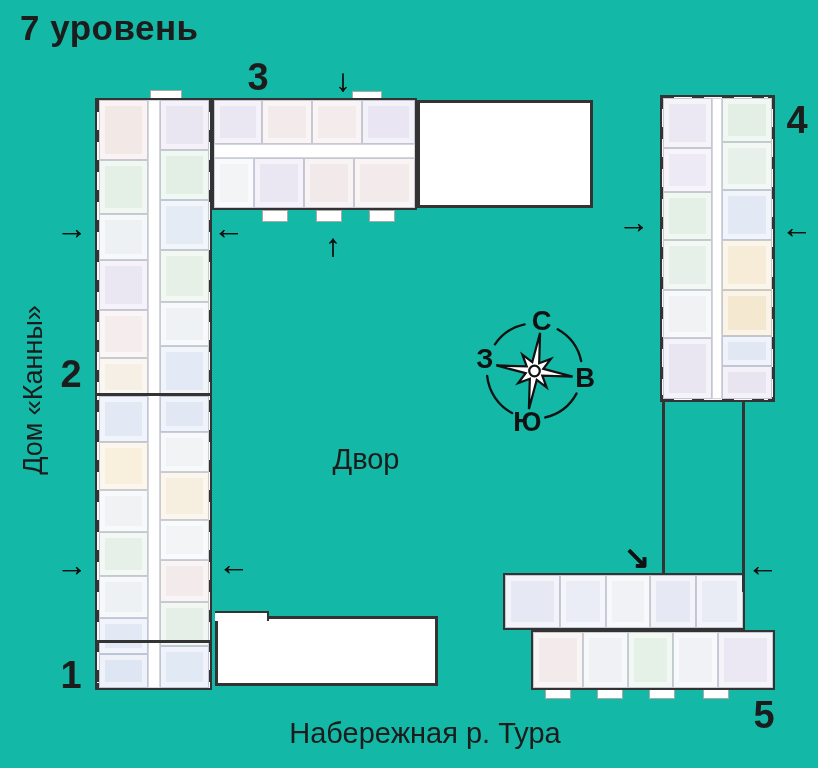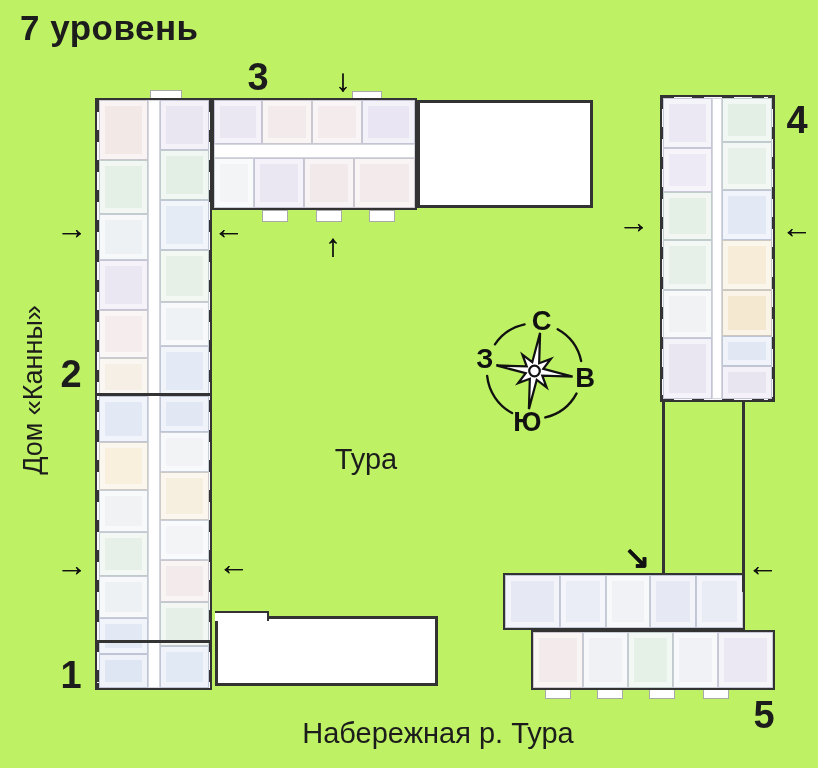--- a/index.html
+++ b/index.html
@@ -1,16 +1,16 @@
 <!DOCTYPE html>
 <html><head>
 <meta charset="utf-8">
 <style>
   html,body{margin:0;padding:0;background:#fff;}
-  #stage{position:relative;width:818px;height:768px;background:#bef264;overflow:hidden;
+  #stage{position:relative;width:818px;height:768px;background:#14b8a6;overflow:hidden;
          font-family:"Liberation Sans",sans-serif;color:#1c1c1c;}
   .abs{position:absolute;}
   
   .bld{position:absolute;background-color:#f7f8fa;border:2.5px solid #333;
        background-image:
          repeating-linear-gradient(90deg,#333 0 12px,rgba(0,0,0,0) 12px 30px),
          repeating-linear-gradient(90deg,#333 0 12px,rgba(0,0,0,0) 12px 30px),
          repeating-linear-gradient(180deg,#333 0 12px,rgba(0,0,0,0) 12px 30px),
          repeating-linear-gradient(180deg,#333 0 12px,rgba(0,0,0,0) 12px 30px);
        background-size:100% 5px,100% 5px,5px 100%,5px 100%;
@@ -122,22 +122,22 @@
       <div class="unit" style="left: 696px; top: 575px; width: 47px; height: 53px; background: rgb(233, 235, 245);"></div>
       <div class="unit" style="left: 533px; top: 632px; width: 50px; height: 56px; background: rgb(243, 234, 235);"></div>
       <div class="unit" style="left: 583px; top: 632px; width: 45px; height: 56px; background: rgb(239, 241, 244);"></div>
       <div class="unit" style="left: 628px; top: 632px; width: 45px; height: 56px; background: rgb(229, 240, 230);"></div>
       <div class="unit" style="left: 673px; top: 632px; width: 45px; height: 56px; background: rgb(240, 242, 245);"></div>
       <div class="unit" style="left: 718px; top: 632px; width: 55px; height: 56px; background: rgb(235, 232, 243);"></div>
     </div>
 
   <div class="lbl title" style="left:20px;top:8px">7 уровень</div>
   <div class="lbl caption vert" style="left:33px;top:390px">Дом «Канны»</div>
-  <div class="lbl big" style="left:366px;top:459px">Тура</div>
-  <div class="lbl big" style="left:438px;top:733px">Набережная р. Тура</div>
+  <div class="lbl big" style="left:366px;top:459px">Двор</div>
+  <div class="lbl big" style="left:425px;top:733px">Набережная р. Тура</div>
 
   <div class="lbl secnum" style="left:71px;top:675px">1</div>
   <div class="lbl secnum" style="left:71px;top:374px">2</div>
   <div class="lbl secnum" style="left:258px;top:77px">3</div>
   <div class="lbl secnum" style="left:797px;top:120px">4</div>
   <div class="lbl secnum" style="left:764px;top:715px">5</div>
 
   <div class="arrow" style="left:343px;top:80px">↓</div>
   <div class="arrow" style="left:333px;top:245px">↑</div>
   <div class="arrow" style="left:72px;top:228px">→</div>

